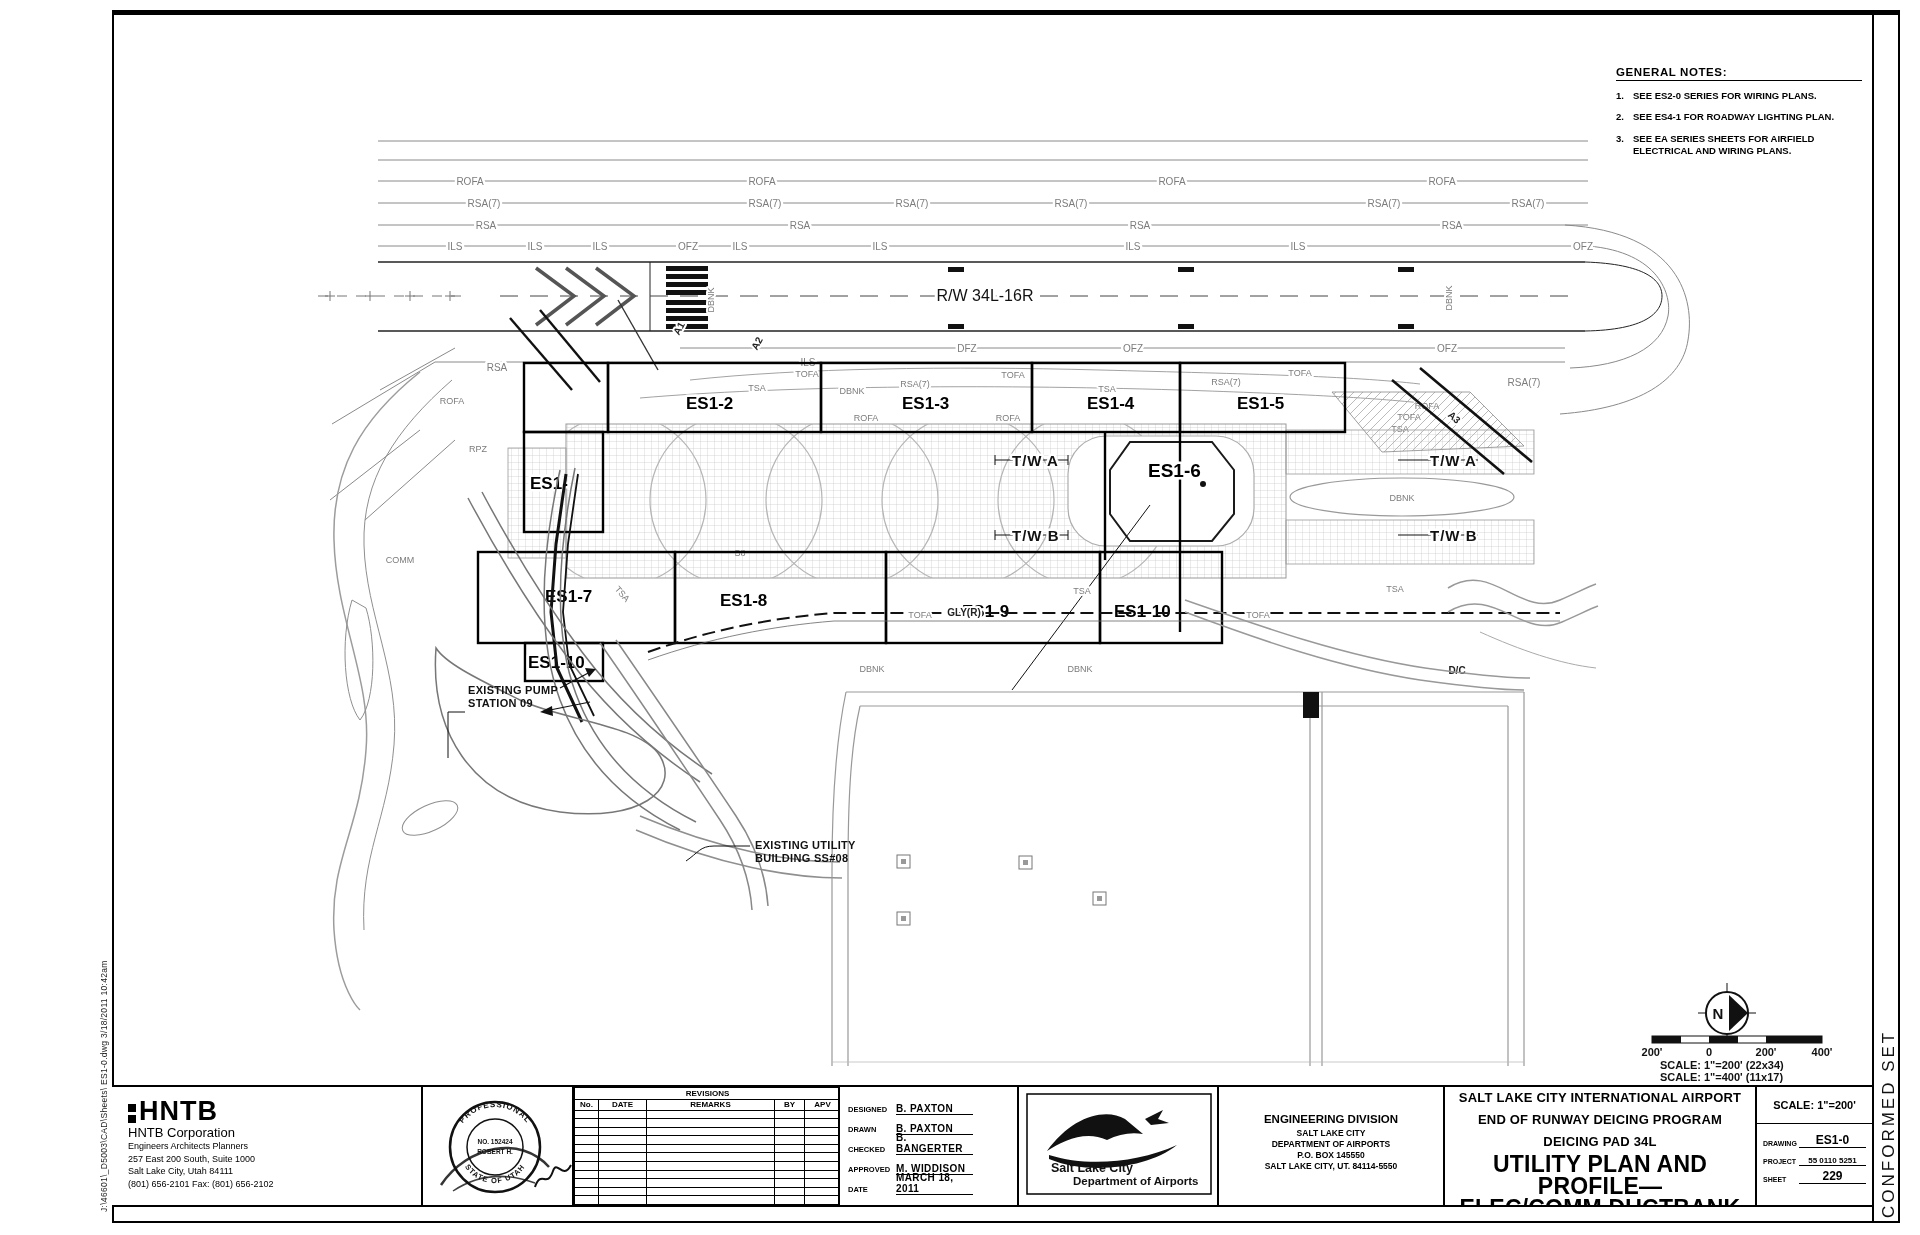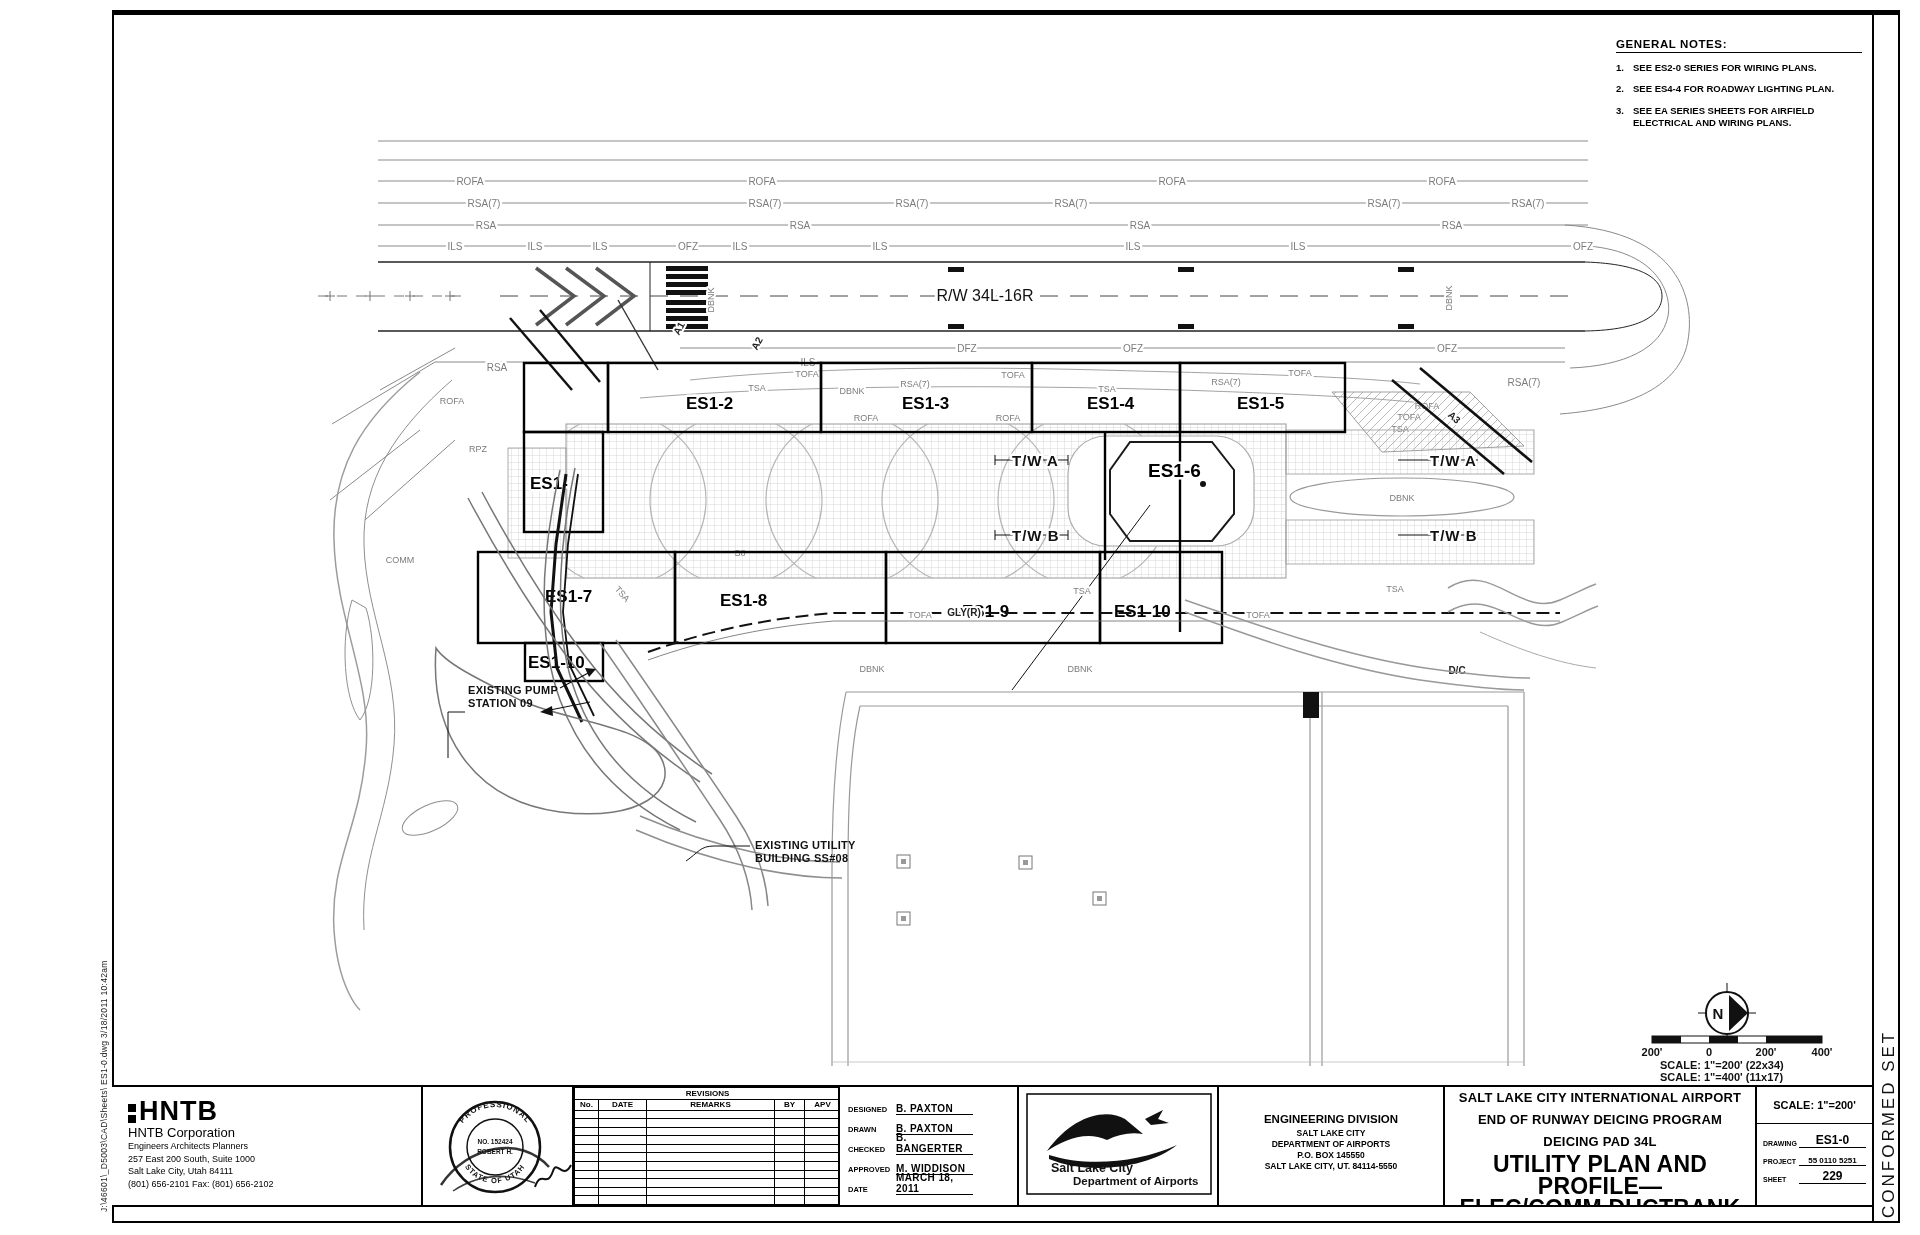--- a/index.html
+++ b/index.html
@@ -9,21 +9,21 @@
   .sheet-frame{position:absolute;left:112px;top:10px;width:1788px;height:1213px;
        border:2px solid #000;border-top-width:5px;box-sizing:border-box;background:#fff;}
   .inner-right-line{position:absolute;left:1872px;top:10px;height:1213px;width:0;
        border-left:2.5px solid #000;}
   .rot{transform:rotate(-90deg);transform-origin:0 0;white-space:nowrap;position:absolute;}
   .file-stamp{left:99px;top:1212px;font-size:8.5px;color:#222;letter-spacing:.3px;}
   .conformed{left:1879px;top:1218px;font-size:17px;letter-spacing:3px;color:#111;}
   
   .gen-notes{position:absolute;left:1616px;top:38px;width:246px;}
   .gen-notes .gn-title{display:block;font-size:11.5px;font-weight:bold;letter-spacing:.6px;
-       border-bottom:1.6px solid #000;padding-bottom:2px;}
+       border-bottom:1.6px solid #000;padding-bottom:2px;margin-top:28px;}
   .gn-item{display:flex;margin-top:9px;font-size:9.5px;font-weight:600;line-height:1.3;}
   .gn-item .no{width:17px;flex:none;}
   
   .plan-svg{position:absolute;left:114px;top:16px;}
   svg text{font-family:"Liberation Sans",sans-serif;}
   text.g{fill:#7c7c7c;font-size:10px;paint-order:stroke;stroke:#fff;stroke-width:5px;
        stroke-linejoin:round;text-anchor:middle;}
   text.g9{fill:#7c7c7c;font-size:9px;paint-order:stroke;stroke:#fff;stroke-width:4px;
        stroke-linejoin:round;text-anchor:middle;}
   text.es{fill:#000;font-size:17px;font-weight:bold;paint-order:stroke;stroke:#fff;
@@ -86,21 +86,21 @@
 <div class="rot conformed">CONFORMED SET</div>
 
 <div class="gen-notes">
   <span class="gn-title">GENERAL NOTES:</span>
   <div class="gn-item">
     <span class="no">1.</span>
     <span>SEE ES2-0 SERIES FOR WIRING PLANS.</span>
   </div>
   <div class="gn-item">
     <span class="no">2.</span>
-    <span>SEE ES4-4 FOR ROADWAY LIGHTING PLAN.</span>
+    <span>SEE ES4-1 FOR ROADWAY LIGHTING PLAN.</span>
   </div>
   <div class="gn-item">
     <span class="no">3.</span>
     <span>SEE EA SERIES SHEETS FOR AIRFIELD ELECTRICAL AND WIRING PLANS.</span>
   </div>
 </div>
 
 <svg class="plan-svg" width="1756" height="1067" viewBox="114 16 1756 1067">
   <defs>
     <pattern id="grid" width="7" height="7" patternUnits="userSpaceOnUse">

